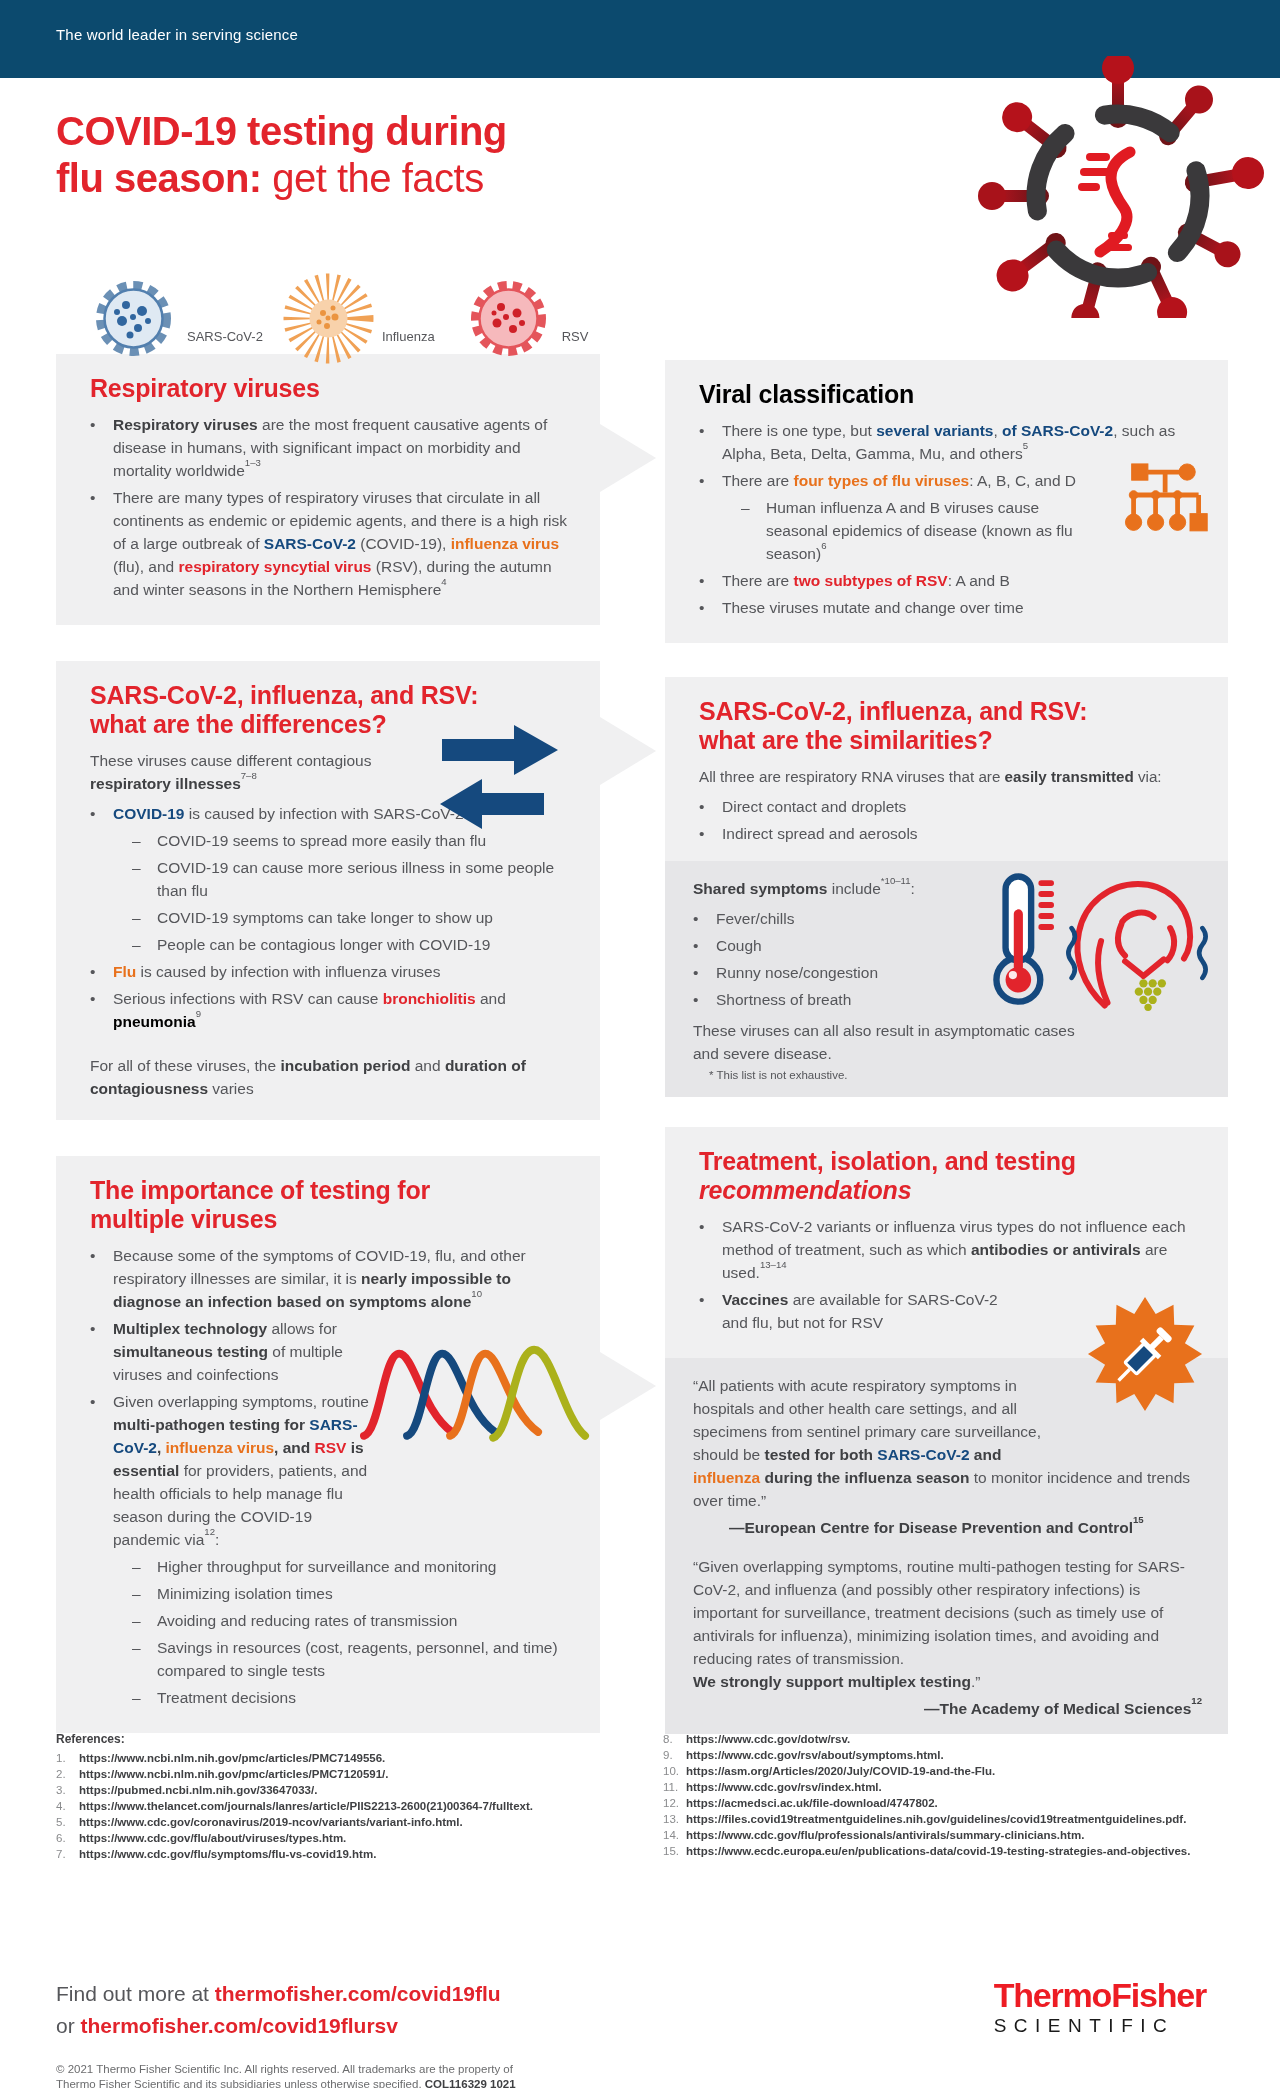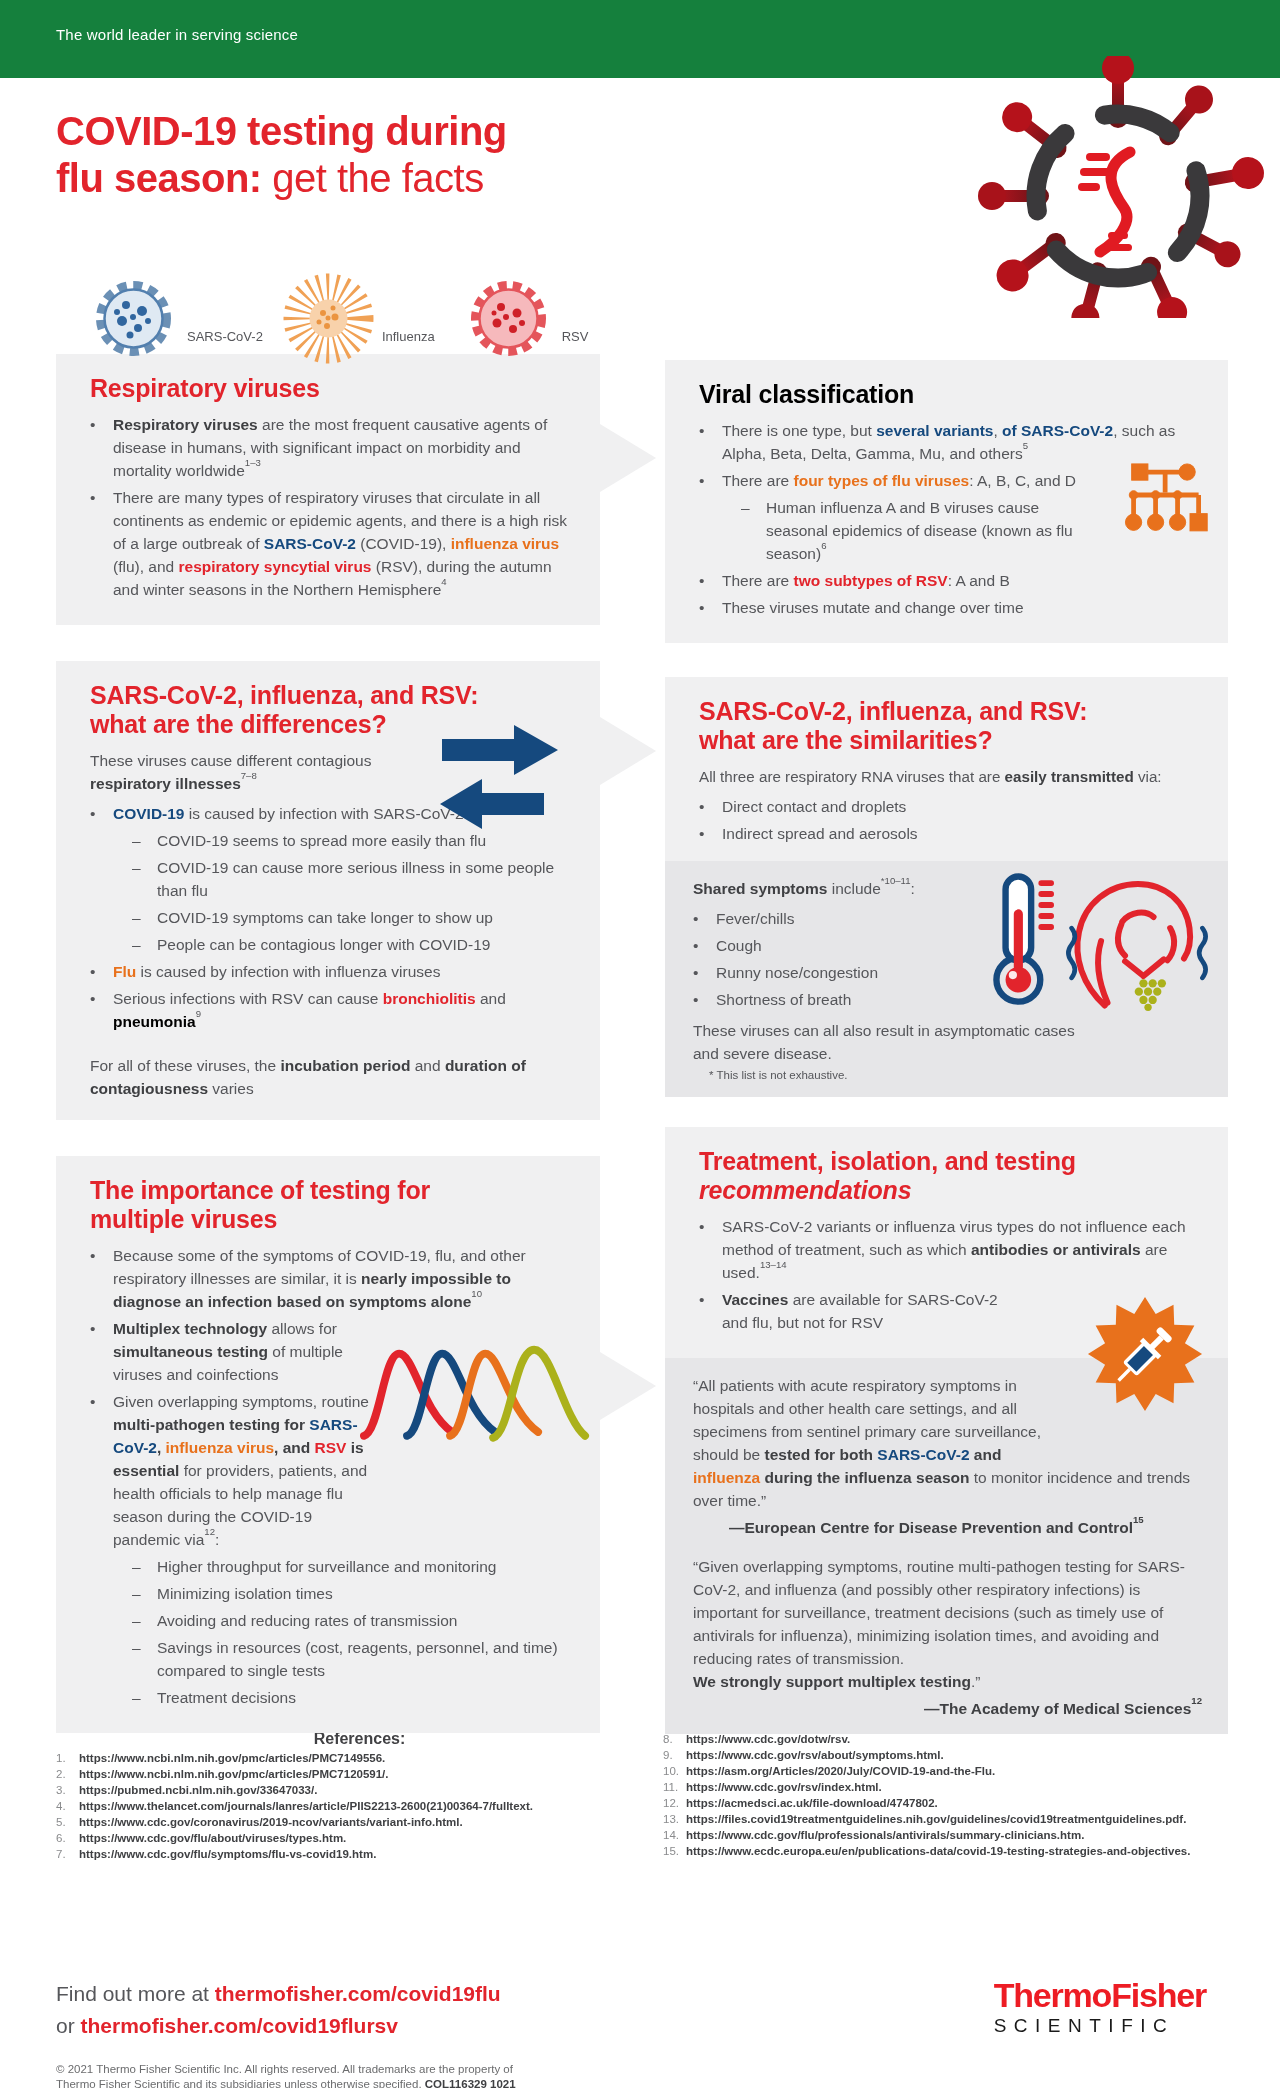--- a/index.html
+++ b/index.html
@@ -1,18 +1,18 @@
 <!DOCTYPE html>
 <html><head>
 <meta charset="utf-8">
 <style>
   html,body{margin:0;padding:0;background:#fff;}
   body{font-family:"Liberation Sans","DejaVu Sans",sans-serif;}
   .page{position:relative;width:1280px;height:2088px;background:#fff;overflow:hidden;color:#55565a;}
-  .topbar{height:78px;background:#15803d;display:flex;align-items:center;padding:0 56px;box-sizing:border-box;}
+  .topbar{height:78px;background:#0c4a6e;display:flex;align-items:center;padding:0 56px;box-sizing:border-box;}
   .tagline{color:#fff;font-size:15px;letter-spacing:.2px;margin-top:-10px;}
   .main-title{margin:30px 0 0 56px;font-size:40px;line-height:47px;color:#e2242c;letter-spacing:-.5px;font-weight:400;}
   .main-title .sb{color:#e2242c !important;}
   .hero{position:absolute;top:56px;right:0;width:322px;height:262px;}
   .cols{display:flex;padding:0 56px;margin-top:64px;height:1445px;align-items:flex-start;}
   .col-left{width:544px;margin-right:65px;flex:none;}
   .col-right{width:563px;flex:none;margin-top:94px;}
   .virus-row{display:flex;align-items:flex-end;height:100px;position:relative;z-index:2;margin-bottom:-12px;}
   .vicon{width:95px;height:95px;flex:none;}
   .vicon svg{display:block;width:95px;height:95px;}
@@ -50,21 +50,21 @@
   .sym-icons{position:absolute;right:18px;top:10px;display:flex;align-items:flex-start;}
   .nowrapline{white-space:nowrap;font-size:15.2px;}
   .note{margin:8px 0 0;max-width:390px;}
   .footnote{margin:3px 16px 0;font-size:11.5px;line-height:15px;}
   .quote{margin:0 0 14px;}
   .author1{margin:-10px 0 16px;padding-left:36px;}
   .author2{margin:-10px 0 0;text-align:right;}
   .pb12{padding-bottom:12px;}
   .refs{display:flex;padding:0 56px;margin-top:20px;font-size:11.5px;line-height:16px;color:#8a8b8d;}
   .refs-left{width:607px;flex:none;}
-  .refs-label{font-weight:700;color:#414144;font-size:16px;margin-bottom:3px;text-align:center;}
+  .refs-label{font-weight:700;color:#414144;font-size:12px;margin-bottom:3px;}
   .ref-row{display:flex;}
   .ref-num{min-width:23px;flex:none;}
   .ref-url{font-weight:700;color:#3f4043;}
   .footer{position:absolute;left:56px;right:50px;top:1978px;display:flex;justify-content:space-between;align-items:flex-start;}
   .find{margin:0;font-size:21px;line-height:32px;color:#55565a;}
   .find .lk{cursor:pointer;}
   .copyright{margin:20px 0 0;font-size:11.5px;line-height:15px;color:#6b6c6e;}
   .copyright .sb{color:#3f4043;}
   .logo{margin-top:0;margin-right:24px;}
   .logo-top{color:#ed1c24;font-weight:700;font-size:34px;line-height:34px;letter-spacing:-1.2px;}

